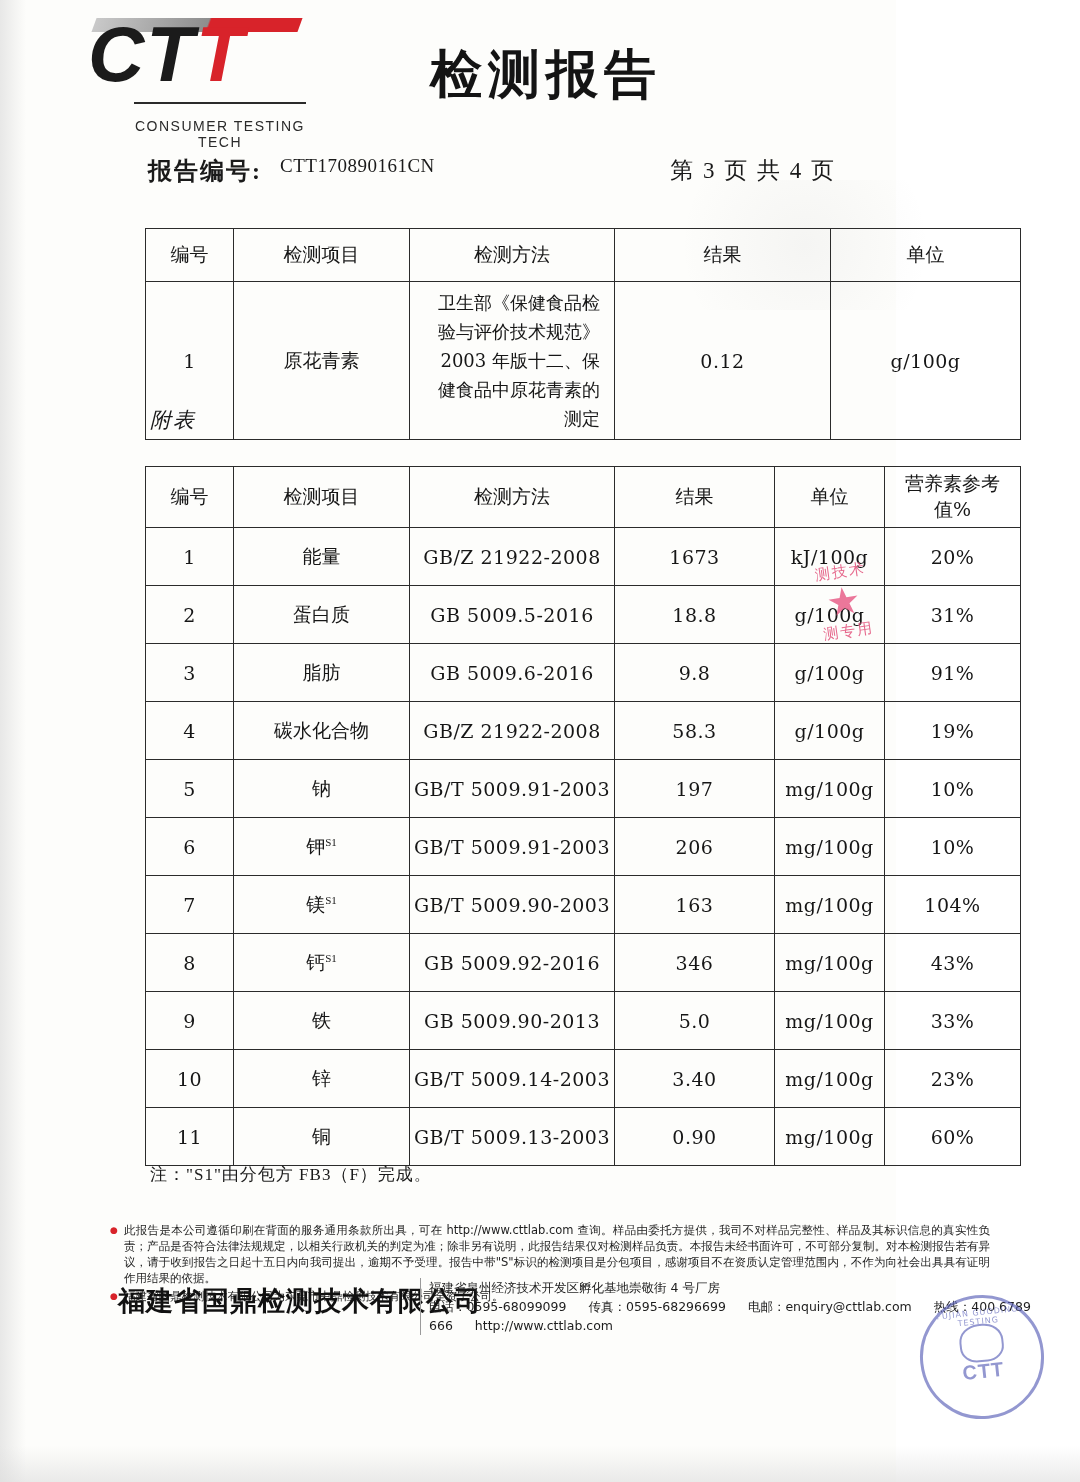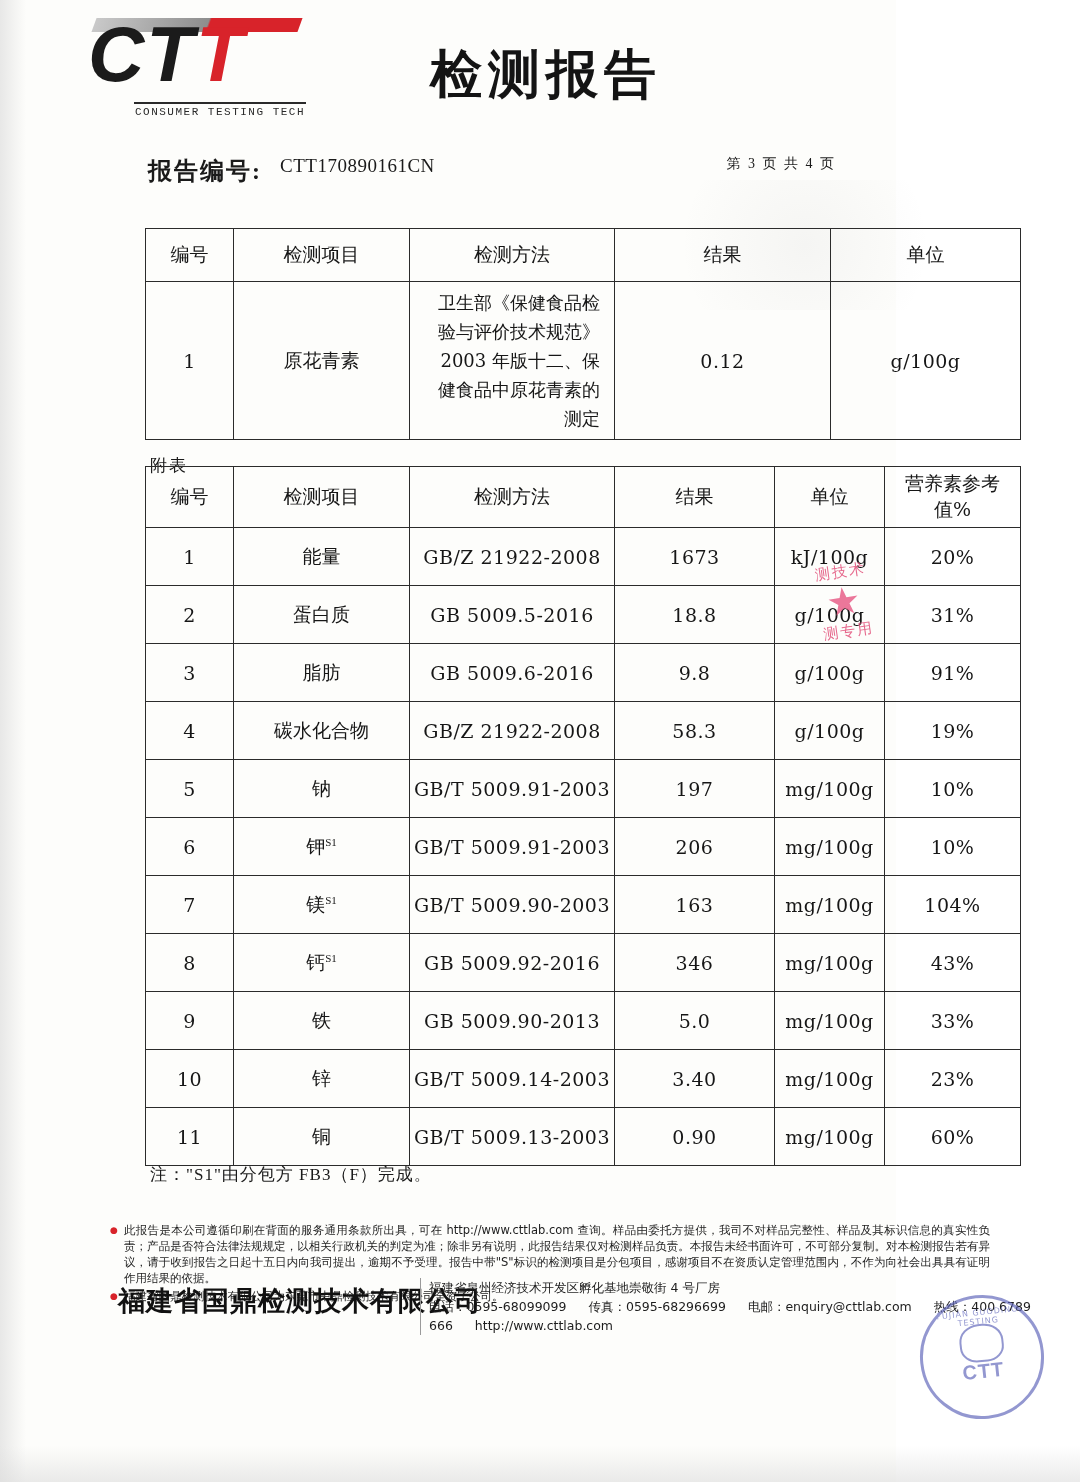--- a/index.html
+++ b/index.html
@@ -57,26 +57,26 @@
     width: 206px;
     height: 14px;
     background: linear-gradient(90deg, #c9c9c9 0%, #8d8d8d 55%, #d8232a 56%, #d8232a 100%);
     transform: skewX(-20deg);
     z-index: 1;
   }
   .logo-sub {
     position: absolute;
     left: 46px;
     top: 88px;
-    font-family: Liberation Mono, monospace;
-    font-size: 11px;
+    font-family: Liberation Sans, sans-serif;
+    font-size: 14px;
     letter-spacing: 1.5px;
     color: #2a2a2a;
     border-top: 2px solid #2a2a2a;
-    padding-top: 2px;
+    padding-top: 14px;
     width: 172px;
     text-align: center;
   }
   .doc-title {
     position: absolute;
     left: 430px;
     top: 40px;
     font-size: 52px;
     letter-spacing: 6px;
     font-family: "DejaVu Serif", serif;
@@ -96,21 +96,21 @@
     left: 280px;
     top: 155px;
     font-size: 19px;
     font-family: "Liberation Serif", serif;
     letter-spacing: 0.5px;
   }
   .page-no {
     position: absolute;
     right: 60px;
     top: 155px;
-    font-size: 14px;
+    font-size: 23px;
     letter-spacing: 2px;
   }
   
   table {
     border-collapse: collapse;
     table-layout: fixed;
   }
   .tbl {
     position: absolute;
     border: 1.5px solid #2b2b2b;
@@ -145,24 +145,25 @@
     width: 875px;
   }
   #table-annex {
     left: 145px;
     top: 466px;
     width: 875px;
   }
   .annex-label {
     position: absolute;
     left: 150px;
-    top: 454px;
-    font-size: 17px;
+    top: 406px;
+    font-size: 21px;
     letter-spacing: 2px;
     font-weight: normal;
+    font-style: italic;
   }
   .sup {
     font-size: 11px;
     vertical-align: super;
     font-family: "Liberation Serif", serif;
   }
   .note {
     position: absolute;
     left: 150px;
     top: 1163px;

